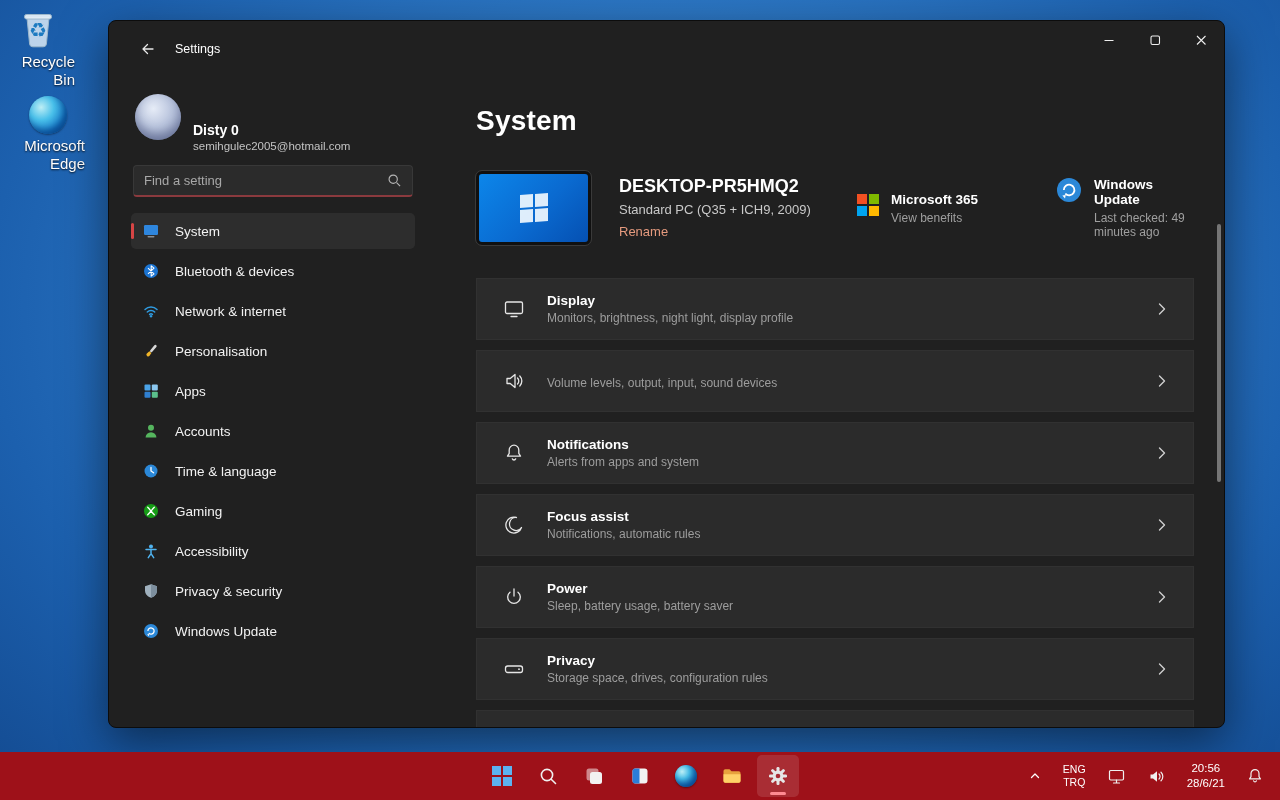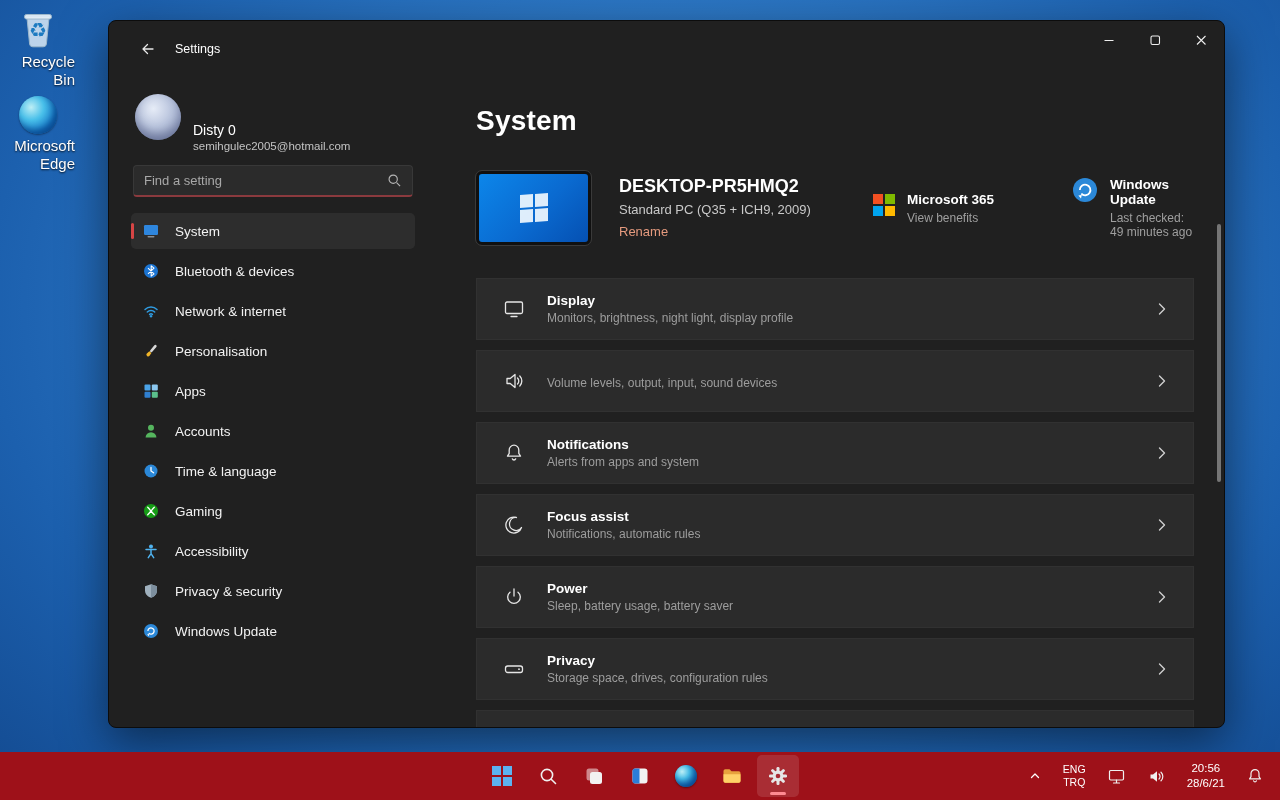--- a/index.html
+++ b/index.html
@@ -9,21 +9,21 @@
   html,body{width:1280px;height:800px;overflow:hidden;}
   body{
     font-family:"Liberation Sans","DejaVu Sans",sans-serif;
     background:radial-gradient(ellipse at 52% 38%, #4496dd 0%, #2e7ac8 38%, #1c60ae 72%, #134a90 100%);
     position:relative; color:#fff;
   }
   
   .desktop-icon{position:absolute;width:74px;display:flex;flex-direction:column;align-items:center;gap:3px;cursor:default;}
   .desktop-icon .lbl{font-size:15px;color:#fff;text-shadow:0 1px 2px rgba(0,0,0,.85);text-align:right;line-height:1.2;}
   #icon-recycle{left:1px;top:8px;}
-  #icon-edge{left:1px;top:96px;}
+  #icon-edge{left:11px;top:96px;}
   .bin-wrap{position:relative;width:40px;height:42px;}
   .bin-glyph{position:absolute;left:50%;top:52%;transform:translate(-50%,-50%);font-size:20px;color:#1c7ac0;font-family:"DejaVu Sans",sans-serif;}
   .edge-orb{width:38px;height:38px;border-radius:50%;
     background:radial-gradient(circle at 32% 30%, #bdeef5 0%, #49c0ea 34%, #1578c8 68%, #0a55a8 100%);
     box-shadow:inset -3px -4px 6px rgba(6,50,110,.55), 0 1px 2px rgba(0,0,0,.4);}
   
   .win{position:absolute;left:108px;top:20px;width:1117px;height:708px;background:#202020;border-radius:8px;
     border:1px solid #0c0c0c;box-shadow:0 14px 46px rgba(0,0,0,.5);overflow:hidden;display:flex;flex-direction:column;}
   .titlebar{height:58px;flex:0 0 58px;display:flex;align-items:flex-start;position:relative;}
   .tb-left{display:flex;align-items:center;gap:14px;padding:16px 0 0 24px;}
@@ -31,21 +31,21 @@
   .tb-title{font-size:12.5px;color:#fff;}
   .win-ctrls{position:absolute;right:0;top:0;display:flex;}
   .wc{width:46px;height:38px;display:flex;align-items:center;justify-content:center;cursor:pointer;}
   .win-body{flex:1;display:flex;overflow:hidden;}
   
   .sidebar{flex:0 0 320px;padding:4px 14px 0 22px;}
   .profile{display:flex;align-items:center;gap:12px;padding:6px 4px 0 4px;height:62px;}
   .avatar{width:46px;height:46px;border-radius:50%;flex:0 0 46px;
     background:radial-gradient(circle at 40% 32%, #e6ecf7 0%, #b9c4dd 45%, #7e8bb0 100%);
     box-shadow:inset 0 -6px 10px rgba(70,80,120,.5);}
-  .p-name{font-size:14px;font-weight:normal;margin-top:40px;}
+  .p-name{font-size:14px;font-weight:bold;margin-top:40px;}
   .p-mail{font-size:11.5px;color:#c3c3c3;margin-top:2px;}
   .searchbox{margin:20px 2px 0 2px;height:32px;background:#2b2b2b;border:1px solid #383838;
     border-bottom:2px solid #8b3a3e;border-radius:4px;display:flex;align-items:center;padding:0 10px;}
   .searchbox input{flex:1;background:transparent;border:none;outline:none;color:#e8e8e8;font-size:13px;font-family:inherit;}
   .searchbox input::placeholder{color:#a8a8a8;}
   .nav{margin-top:16px;}
   .nav-item{position:relative;height:36px;margin-bottom:4px;display:flex;align-items:center;gap:16px;
     padding:0 12px;border-radius:5px;cursor:pointer;}
   .nav-item.sel{background:#2d2d2d;}
   .nav-item.sel::before{content:"";position:absolute;left:0;top:10px;width:3px;height:16px;border-radius:2px;background:var(--accent);}
@@ -60,21 +60,21 @@
     border:3px solid #101010;outline:1px solid #3a3a3a;display:flex;align-items:center;justify-content:center;}
   .winlogo{display:grid;grid-template-columns:13px 13px;grid-template-rows:13px 13px;gap:2px;transform:skewY(-4deg);}
   .winlogo span{background:#eaf4fd;opacity:.95;}
   .dev-info{margin-left:28px;flex:0 0 212px;}
   .dev-name{font-size:18px;font-weight:bold;}
   .dev-model{font-size:13px;color:#c9c9c9;margin-top:5px;}
   .dev-rename{font-size:13px;color:var(--link);margin-top:7px;cursor:pointer;display:inline-block;}
   .hdr-block{display:flex;align-items:flex-start;gap:12px;}
   .hb-title{font-size:13.5px;font-weight:bold;}
   .hb-sub{font-size:12px;color:#9f9f9f;margin-top:4px;}
-  .m365{flex:0 0 175px;margin-left:42px;}
+  .m365{flex:0 0 175px;margin-left:26px;}
   .wu{flex:1;margin-left:24px;}
   .ms-logo{display:grid;grid-template-columns:10px 10px;grid-template-rows:10px 10px;gap:2px;margin-top:2px;}
   .wu-orb{width:26px;height:26px;flex:0 0 26px;}
   
   .rows{margin-top:33px;}
   .row{height:62px;margin-bottom:10px;background:#2b2b2b;border:1px solid #313131;border-radius:0;
     display:flex;align-items:center;padding:0 22px 0 26px;cursor:pointer;}
   .row-ico{width:22px;height:22px;flex:0 0 22px;margin-right:22px;display:flex;}
   .row-text{flex:1;}
   .row-title{font-size:13.5px;font-weight:600;}

